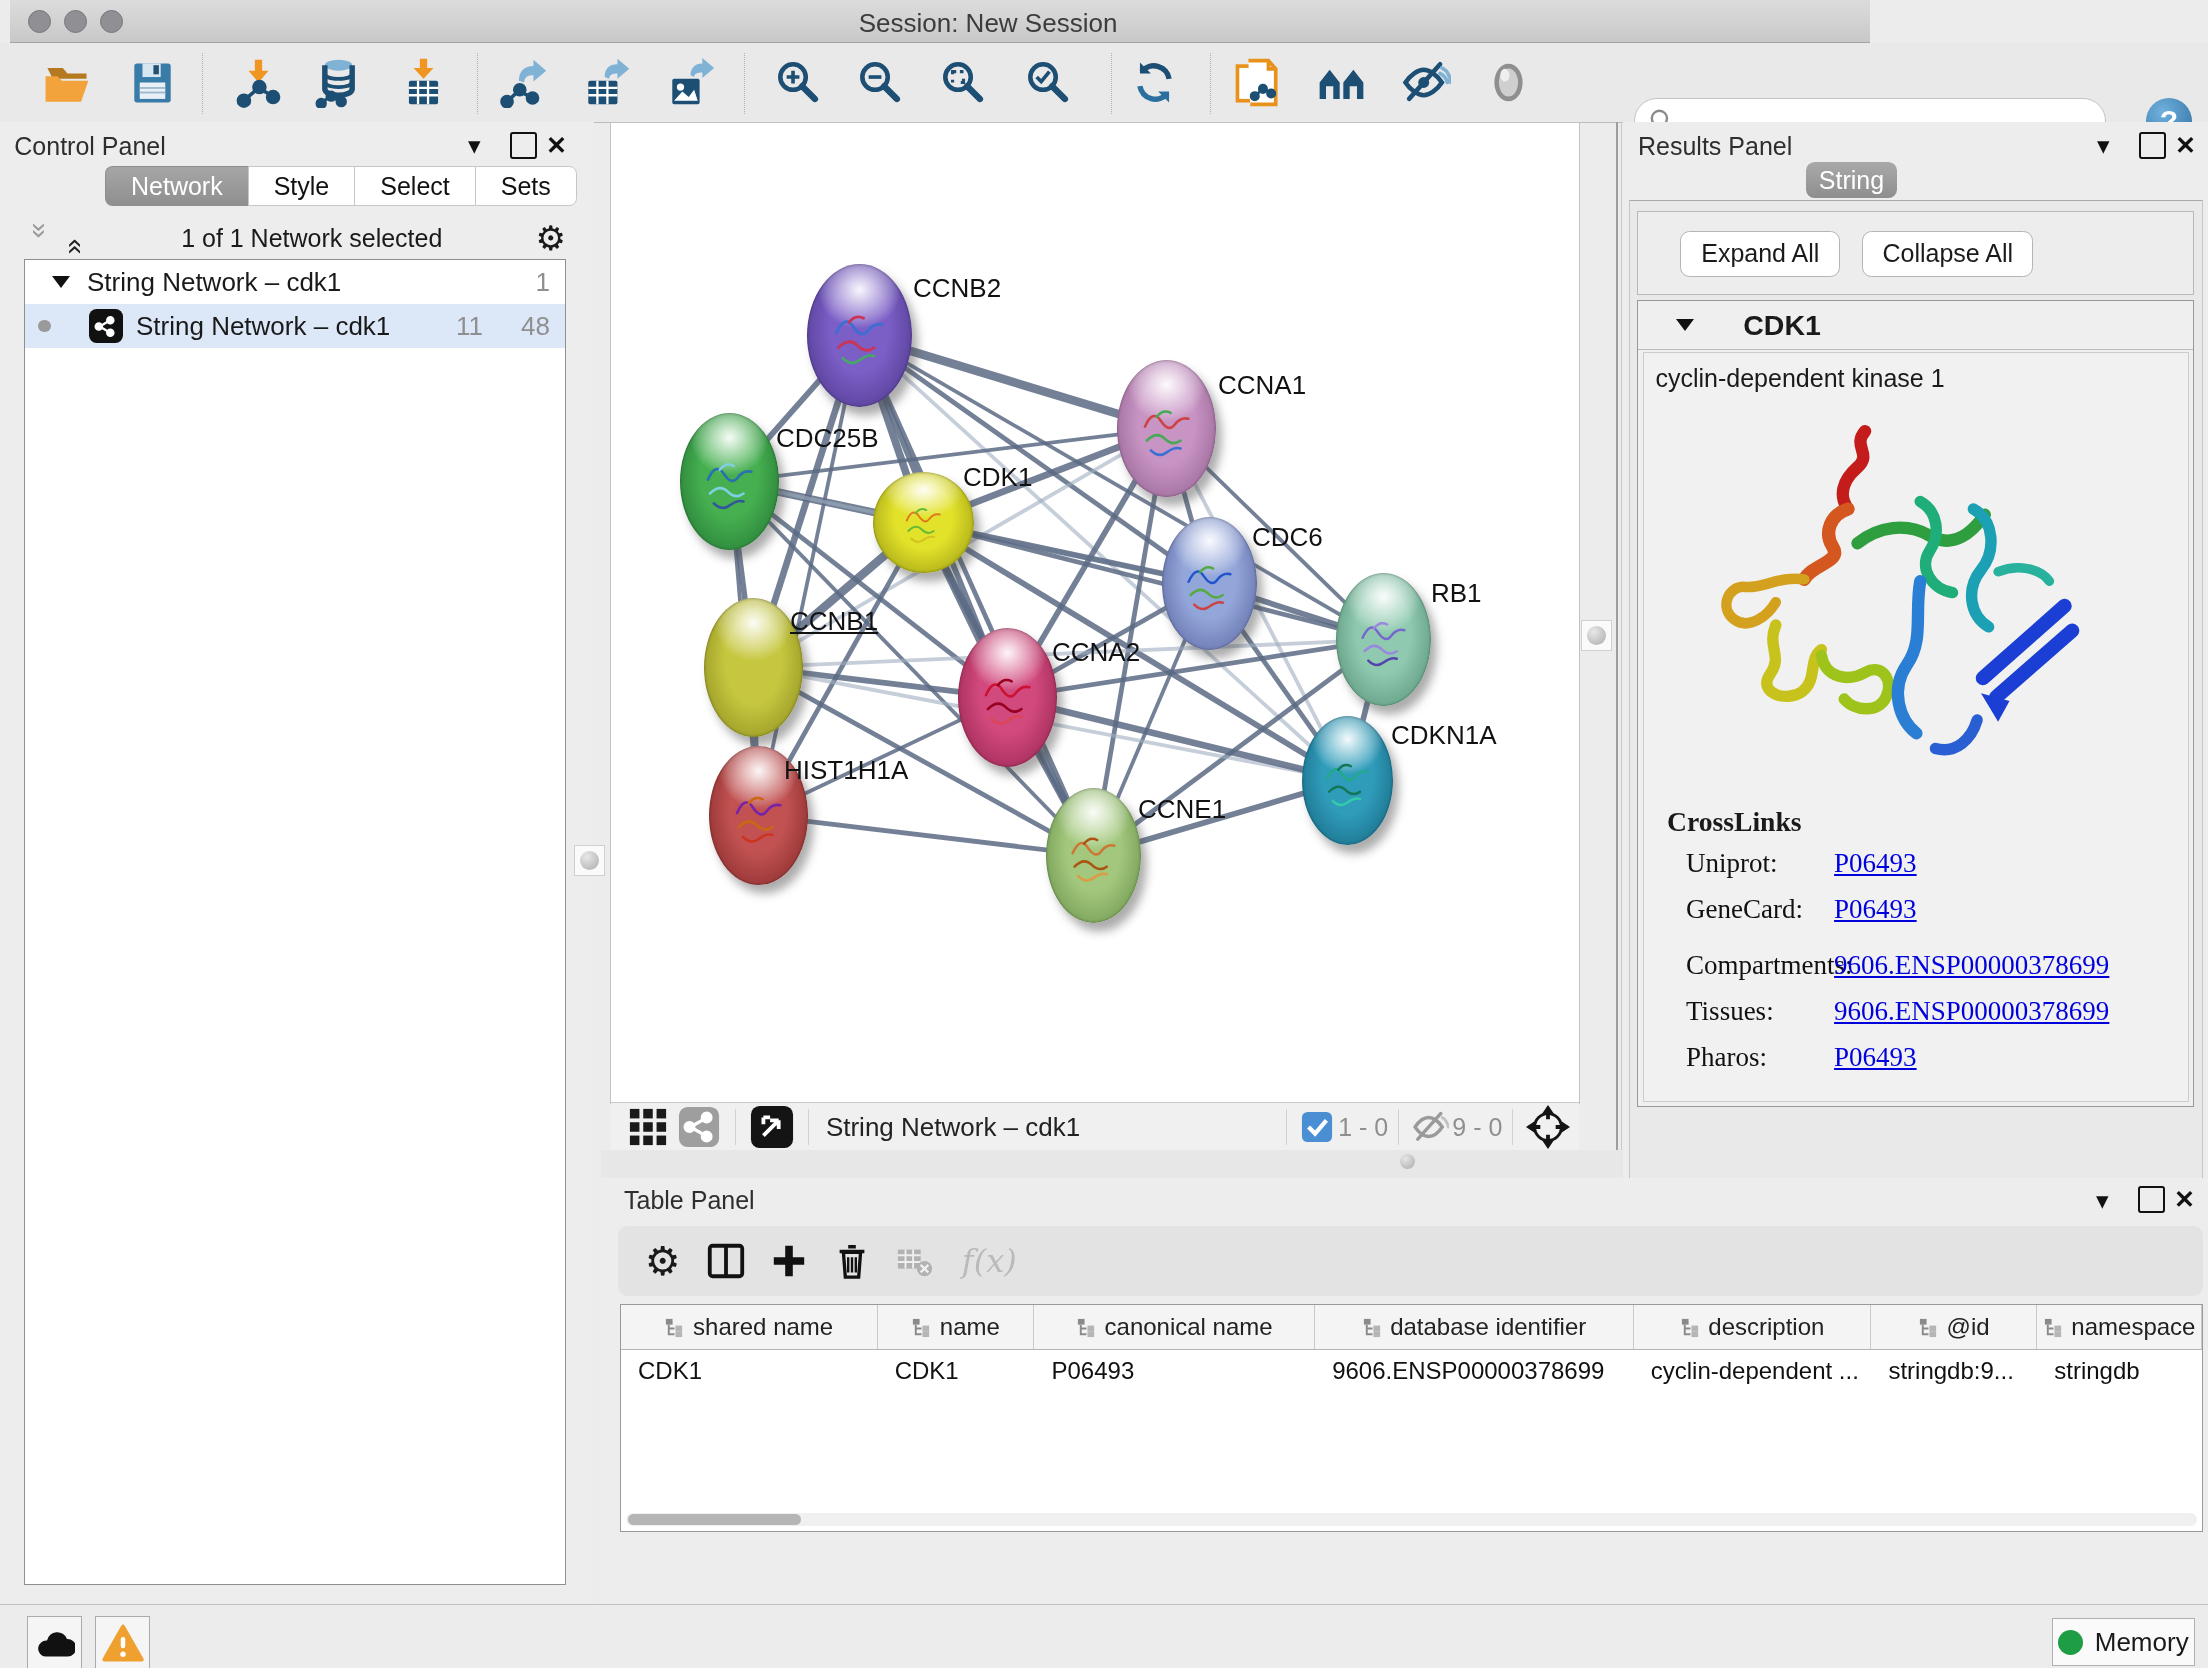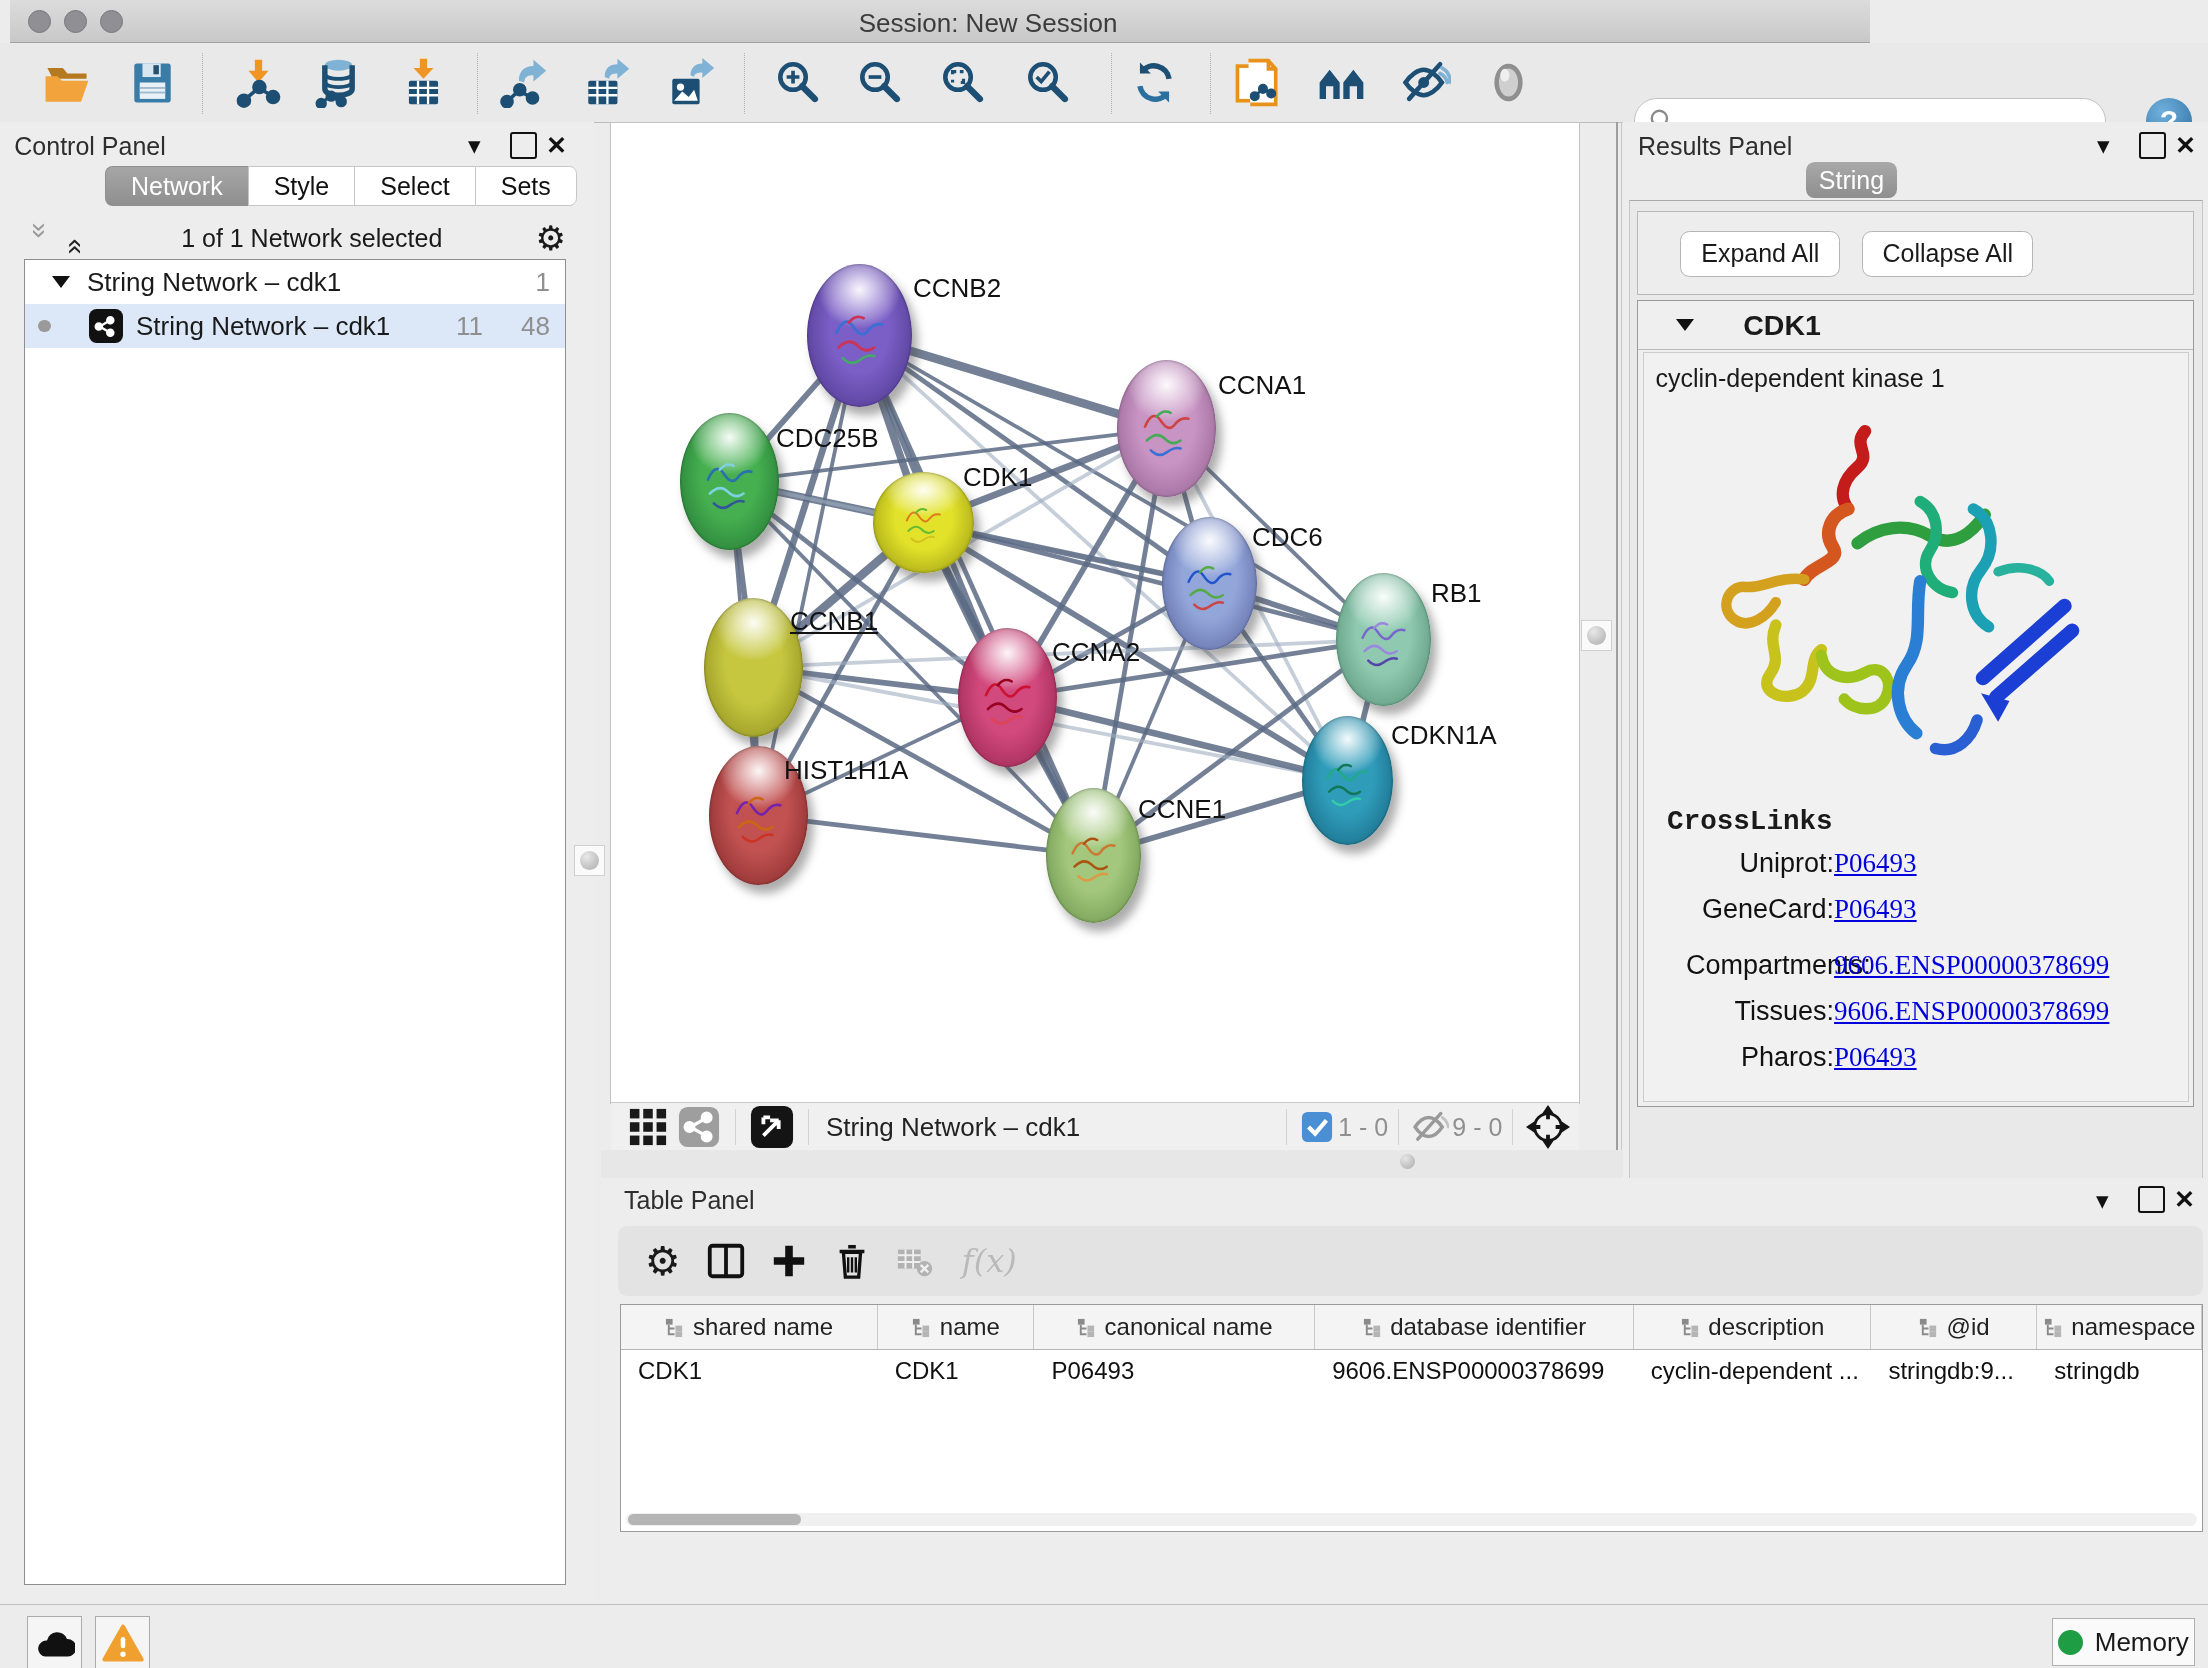--- a/index.html
+++ b/index.html
@@ -73,21 +73,21 @@
   .stringtab{left:183px;top:40px;width:91px;height:36px;background:linear-gradient(#a9a9a9,#8e8e8e);
     border-radius:8.6px;color:#fff;font-size:25px;display:flex;align-items:center;justify-content:center;cursor:pointer;}
   .rp-outer{left:5.7px;top:78px;width:574px;height:991px;background:#e9e9e9;border:1.9px solid #c6c6c6;
     border-top-color:#aaa;box-sizing:border-box;}
   .rp-btnbox{left:7.6px;top:9.5px;width:555px;height:82px;border:1px solid #b8b8b8;background:#ededed;}
   .rp-btn{top:19px;height:44px;background:#fff;border:1px solid #b5b5b5;border-radius:9.5px;
     font-size:25px;display:flex;align-items:center;justify-content:center;cursor:pointer;}
   .rp-entry{left:7.6px;top:99px;width:555px;height:805px;border:1px solid #999;background:#efefef;}
   .rp-ehead{height:48px;border-bottom:1px solid #bbb;display:flex;align-items:center;}
   .rp-body{position:absolute;left:4.8px;top:51px;width:544px;height:748px;background:#f1f1f1;border:1px solid #ccc;}
-  .xl-label{font-family:Liberation Sans, sans-serif;font-size:27px;color:#111;text-align:right;}
+  .xl-label{font-family:Liberation Serif, serif;font-size:27px;color:#111;}
   .xl-link{font-family:"Liberation Serif",serif;font-size:27px;color:#0000dd;text-decoration:underline;cursor:pointer;}
 
   
   .hsplit{left:601px;top:1150px;width:1607px;height:28.5px;background:#e7e7e7;}
 
   
   .tp{left:601px;top:1178px;width:1607px;height:425px;background:#ededed;}
   .tp-toolbar{left:17px;top:48px;width:1585px;height:70px;background:#e3e3e3;border-radius:9.5px;
     display:flex;align-items:center;}
   .ticon{width:63px;height:53px;display:flex;align-items:center;justify-content:center;cursor:pointer;}
@@ -611,21 +611,21 @@
             <path d="M236 96c18 10 22 34 10 52s2 40 24 44" stroke="#1fae7a" stroke-width="12"></path>
             <path d="M292 104c22 12 24 44 8 64s-12 48 8 60" stroke="#1ba0b4" stroke-width="12"></path>
             <path d="M236 180c-6 34 4 62-14 88s-8 58 10 72" stroke="#2a7fd4" stroke-width="13"></path>
             <path d="M252 356c22 6 38-10 44-30" stroke="#2a5fd4" stroke-width="12"></path>
             <path d="M388 206l-86 76M396 232l-80 70" stroke="#1b3fd4" stroke-width="15"></path>
             <path d="M300 298l30 8-12 22z" fill="#1b3fd4" stroke="none"></path>
             <path d="M318 170c20-8 44-4 54 10" stroke="#28b29e" stroke-width="10"></path>
           </g>
         </svg>
 
-        <div class="ab" style="left:23px;top:453px;font-family:Liberation Mono, monospace;font-weight:bold;font-size:27.6px">CrossLinks</div>
+        <div class="ab" style="left:23px;top:453px;font-family:Liberation Serif, serif;font-weight:bold;font-size:27.6px">CrossLinks</div>
         <div class="ab" style="left:42px;top:495px;width:495px">
             <div style="display: flex; margin-bottom: 15px;">
               <span class="xl-label" style="width: 148px;">Uniprot:</span>
               <span class="xl-link">P06493</span>
             </div>
             <div style="display: flex; margin-bottom: 25px;">
               <span class="xl-label" style="width: 148px;">GeneCard:</span>
               <span class="xl-link">P06493</span>
             </div>
             <div style="display: flex; margin-bottom: 15px;">

